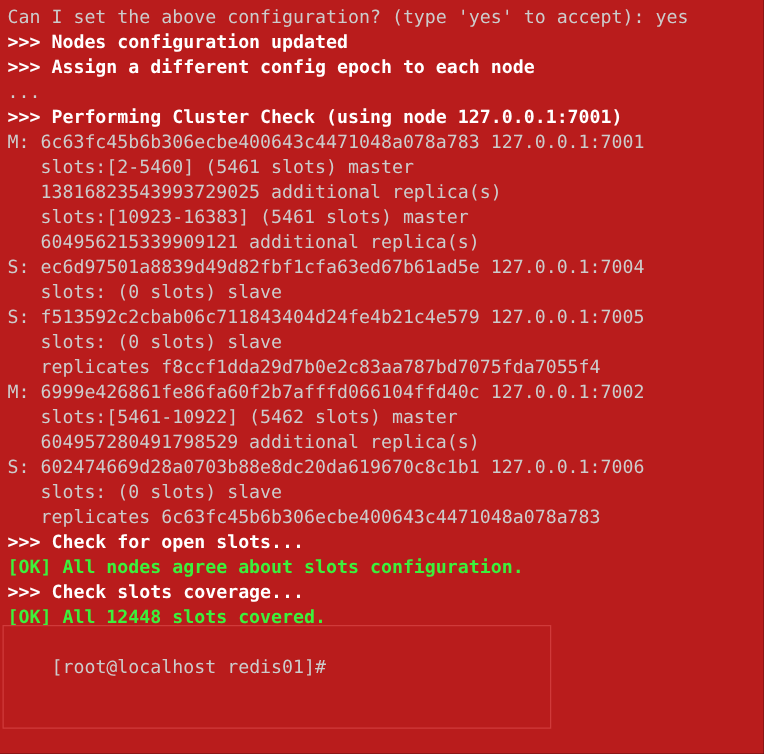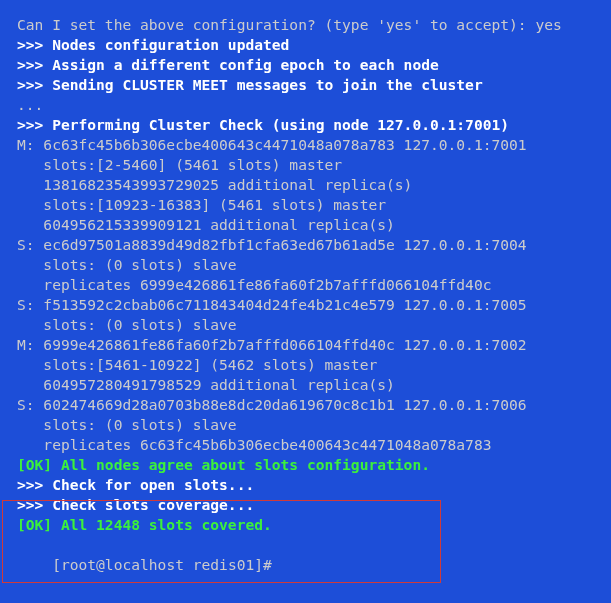--- a/index.html
+++ b/index.html
@@ -11,22 +11,22 @@
   body {
     width: 611px;
     height: 603px;
     overflow: hidden;
     font-family: "DejaVu Sans Mono", "Liberation Mono", monospace;
   }
   #terminal {
     position: relative;
     width: 611px;
     height: 603px;
-    background: #1d4ed8;
-    padding: 15px;
+    background: #b91c1c;
+    padding: 4px;
     box-sizing: border-box;
   }
   .term-line {
     position: relative;
     height: 20px;
     line-height: 20px;
     font-size: 14.6px;
     letter-spacing: 0px;
     white-space: pre;
     padding-left: 2px;
@@ -51,41 +51,40 @@
 </style>
 </head>
 <body>
 
 <div id="terminal">
 
   <div id="terminal-output">
       <div class="term-line"><span class="c-plain">Can I set the above configuration? (type 'yes' to accept): yes</span></div>
       <div class="term-line"><span class="c-white">&gt;&gt;&gt; Nodes configuration updated</span></div>
       <div class="term-line"><span class="c-white">&gt;&gt;&gt; Assign a different config epoch to each node</span></div>
-      <div class="term-line"><span class="c-white">&gt;&gt;&gt; Sending CLUSTER MEET messages to join the cluster</span></div>
       <div class="term-line"><span class="c-plain">...</span></div>
       <div class="term-line"><span class="c-white">&gt;&gt;&gt; Performing Cluster Check (using node 127.0.0.1:7001)</span></div>
       <div class="term-line"><span class="c-plain">M: 6c63fc45b6b306ecbe400643c4471048a078a783 127.0.0.1:7001</span></div>
       <div class="term-line"><span class="c-plain">   slots:[2-5460] (5461 slots) master</span></div>
       <div class="term-line"><span class="c-plain">   13816823543993729025 additional replica(s)</span></div>
       <div class="term-line"><span class="c-plain">   slots:[10923-16383] (5461 slots) master</span></div>
       <div class="term-line"><span class="c-plain">   604956215339909121 additional replica(s)</span></div>
       <div class="term-line"><span class="c-plain">S: ec6d97501a8839d49d82fbf1cfa63ed67b61ad5e 127.0.0.1:7004</span></div>
       <div class="term-line"><span class="c-plain">   slots: (0 slots) slave</span></div>
-      <div class="term-line"><span class="c-plain">   replicates 6999e426861fe86fa60f2b7afffd066104ffd40c</span></div>
       <div class="term-line"><span class="c-plain">S: f513592c2cbab06c711843404d24fe4b21c4e579 127.0.0.1:7005</span></div>
       <div class="term-line"><span class="c-plain">   slots: (0 slots) slave</span></div>
+      <div class="term-line"><span class="c-plain">   replicates f8ccf1dda29d7b0e2c83aa787bd7075fda7055f4</span></div>
       <div class="term-line"><span class="c-plain">M: 6999e426861fe86fa60f2b7afffd066104ffd40c 127.0.0.1:7002</span></div>
       <div class="term-line"><span class="c-plain">   slots:[5461-10922] (5462 slots) master</span></div>
       <div class="term-line"><span class="c-plain">   604957280491798529 additional replica(s)</span></div>
       <div class="term-line"><span class="c-plain">S: 602474669d28a0703b88e8dc20da619670c8c1b1 127.0.0.1:7006</span></div>
       <div class="term-line"><span class="c-plain">   slots: (0 slots) slave</span></div>
       <div class="term-line"><span class="c-plain">   replicates 6c63fc45b6b306ecbe400643c4471048a078a783</span></div>
+      <div class="term-line"><span class="c-white">&gt;&gt;&gt; Check for open slots...</span></div>
       <div class="term-line"><span class="c-green">[OK] All nodes agree about slots configuration.</span></div>
-      <div class="term-line"><span class="c-white">&gt;&gt;&gt; Check for open slots...</span></div>
       <div class="term-line"><span class="c-white">&gt;&gt;&gt; Check slots coverage...</span></div>
       <div class="term-line"><span class="c-green">[OK] All 12448 slots covered.</span></div>
     </div>
 
   <div class="term-line">
     <span class="c-plain">[root@localhost redis01]# </span>
   </div>
 
   <div id="highlight-box"></div>
 </div>

